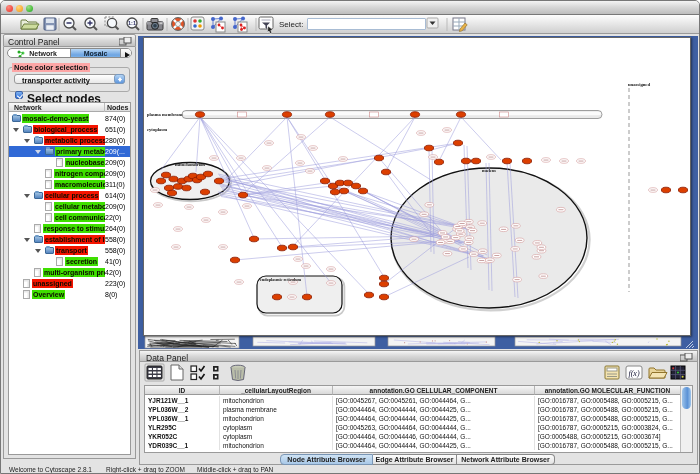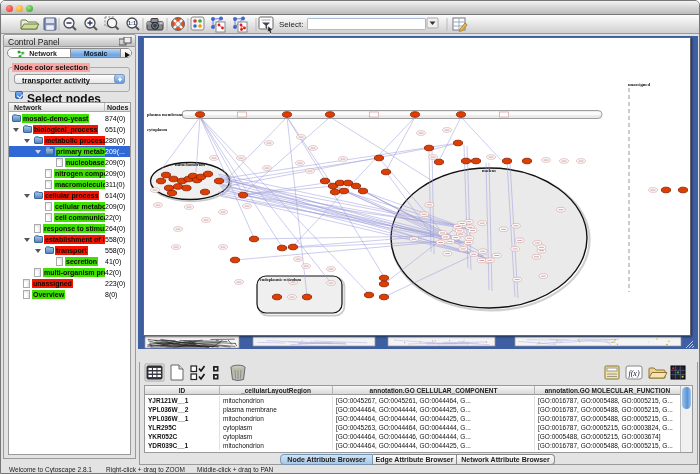--- a/index.html
+++ b/index.html
@@ -679,20 +679,27 @@
 <text x="46" y="115" font-size="5" font-weight="bold" fill="#111" text-anchor="middle" font-family="Liberation Serif" textLength="30" lengthAdjust="spacingAndGlyphs">mitochondrion</text>
 <text x="3" y="65" font-size="5" font-weight="bold" fill="#111" font-family="Liberation Serif" textLength="36" lengthAdjust="spacingAndGlyphs">plasma membrane</text>
 <text x="3" y="80" font-size="5" font-weight="bold" fill="#111" font-family="Liberation Serif" textLength="20" lengthAdjust="spacingAndGlyphs">cytoplasm</text>
 <text x="116" y="230" font-size="5" font-weight="bold" fill="#111" font-family="Liberation Serif" textLength="41" lengthAdjust="spacingAndGlyphs">endoplasmic reticulum</text>
 <text x="484" y="35" font-size="5" font-weight="bold" fill="#111" font-family="Liberation Serif" textLength="22" lengthAdjust="spacingAndGlyphs">unassigned</text>
 </svg>
         </div>
     </div>
   </div>
   <div id="dp">
+    <div id="dphead">
+        <span>Data Panel</span>
+   <svg width="14" height="10" style="position:absolute;right:3px;top:1.5px">
+          <rect x="0" y="2" width="7" height="6" fill="none" stroke="#555" stroke-width="1"></rect>
+          <rect x="5" y="0" width="7" height="6" fill="#eee" stroke="#555" stroke-width="1"></rect>
+        </svg>
+      </div>
     <div id="dpbody"></div>
     <svg width="559" height="23" style="position:absolute;left:0;top:12px">
 
       <g transform="translate(8,4)">
         <rect x="-2" y="-2" width="19" height="17" rx="1" fill="#e8e8e8" stroke="#aaa"></rect>
         <rect x="0" y="0" width="15" height="13" rx="1" fill="#3a3a46" stroke="#222"></rect>
         <rect x="1.5" y="2" width="3.4" height="2" fill="#fff"></rect>
           <rect x="6" y="2" width="3.4" height="2" fill="#fff"></rect>
           <rect x="10.5" y="2" width="3.4" height="2" fill="#fff"></rect>
         <rect x="1.5" y="5.5" width="3.4" height="2" fill="#fff"></rect>

